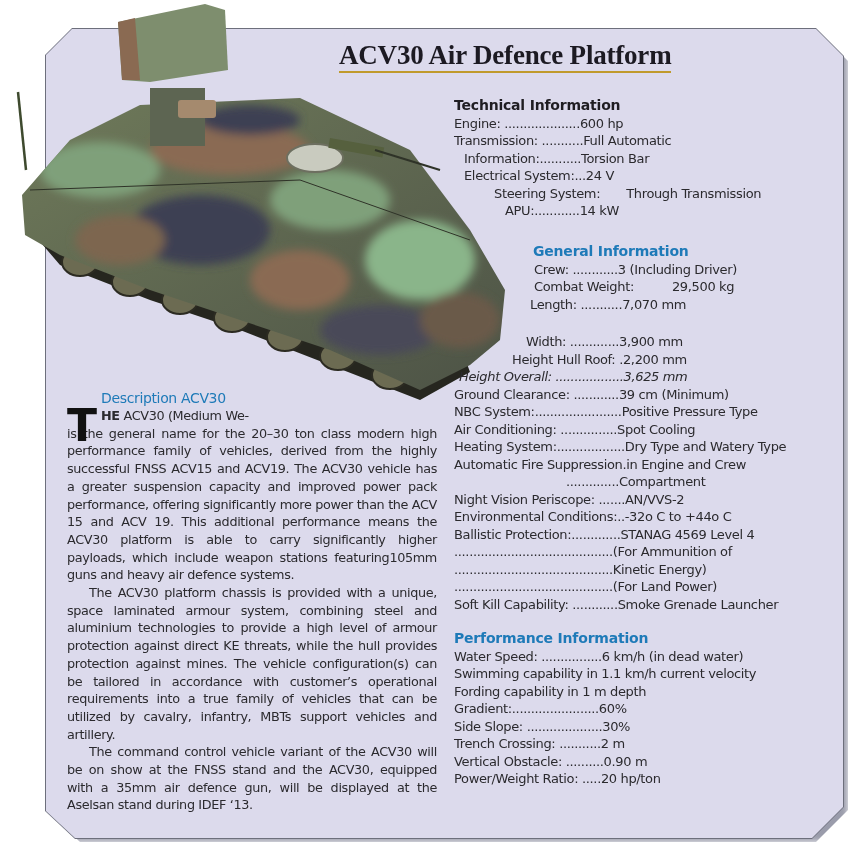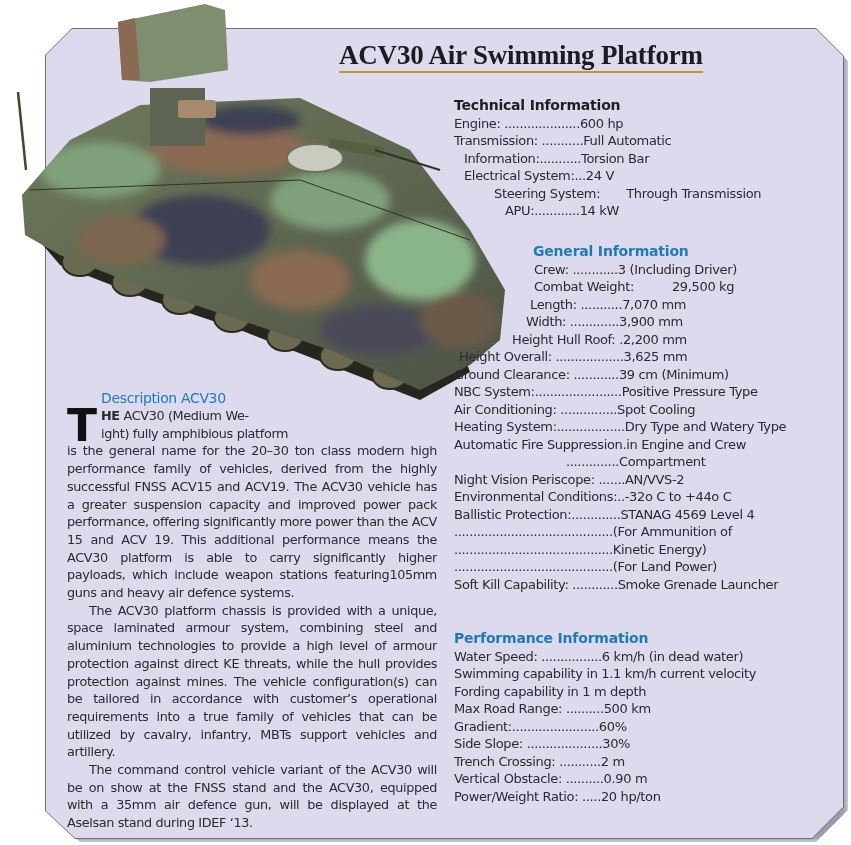--- a/index.html
+++ b/index.html
@@ -111,71 +111,69 @@
   <rect x="178" y="100" width="38" height="18" rx="3" fill="#a58a6e"></rect>
 
   <path d="M118 22 L205 4 L225 10 L228 70 L150 82 L122 80 Z" fill="#7e8e6e"></path>
   <path d="M118 22 L135 18 L140 80 L122 80 Z" fill="#8a6a52"></path>
 
   <ellipse cx="315" cy="158" rx="28" ry="14" fill="#c9cbbf" stroke="#6d6f60" stroke-width="2"></ellipse>
   <rect x="330" y="138" width="55" height="10" fill="#56603e" transform="rotate(10 330 138)"></rect>
   <line x1="375" y1="150" x2="440" y2="170" stroke="#2f3328" stroke-width="2"></line>
 </svg>
 
-<div class="title">ACV30 Air Swimming Platform</div>
+<div class="title">ACV30 Air Defence Platform</div>
 
 <div class="spec" style="left:454px; top:97px;">
   <div class="hdr-dark row">Technical Information</div>
   <div class="row"><span>Engine: ....................</span><span>600 hp</span></div>
   <div class="row"><span>Transmission: ...........</span><span>Full Automatic</span></div>
   <div class="row" style="padding-left:10px;"><span>Information:...........</span><span>Torsion Bar</span></div>
   <div class="row" style="padding-left:10px;"><span>Electrical System:...</span><span>24 V</span></div>
   <div class="row" style="padding-left:40px;"><span>Steering System:</span><span style="display:inline-block;width:26px;"></span><span>Through Transmission</span></div>
   <div class="row" style="padding-left:51px;"><span>APU:............</span><span>14 kW</span></div>
 </div>
 
 <div class="spec" style="left:454px; top:243px;">
   <div class="hdr-blue row" style="padding-left:79px;">General Information</div>
   <div class="row" style="padding-left:80px;"><span>Crew: ............</span><span>3 (Including Driver)</span></div>
   <div class="row" style="padding-left:80px;"><span>Combat Weight:</span><span style="display:inline-block;width:38px;"></span><span>29,500 kg</span></div>
   <div class="row" style="padding-left:76px;"><span>Length: ...........</span><span>7,070 mm</span></div>
-  <div class="row" style="padding-left:72px;"><span>Width: .............</span><span>3,900 mm</span></div>
+  <div class="row" style="padding-left:72px;margin-top:20px;"><span>Width: .............</span><span>3,900 mm</span></div>
   <div class="row" style="padding-left:58px;"><span>Height Hull Roof: .</span><span>2,200 mm</span></div>
-  <div class="row" style="padding-left:5px;"><span>Height Overall: ..................</span><span>3,625 mm</span></div>
+  <div class="row" style="padding-left:5px;font-style:italic;"><span>Height Overall: ..................</span><span>3,625 mm</span></div>
   <div class="row"><span>Ground Clearance: ............</span><span>39 cm (Minimum)</span></div>
   <div class="row"><span>NBC System:.......................</span><span>Positive Pressure Type</span></div>
   <div class="row"><span>Air Conditioning: ...............</span><span>Spot Cooling</span></div>
   <div class="row"><span>Heating System:..................</span><span>Dry Type and Watery Type</span></div>
   <div class="row"><span>Automatic Fire Suppression.</span><span>in Engine and Crew</span></div>
   <div class="row" style="padding-left:112px;"><span>..............</span><span>Compartment</span></div>
   <div class="row"><span>Night Vision Periscope: .......</span><span>AN/VVS-2</span></div>
   <div class="row"><span>Environmental Conditions:..</span><span>-32o C to +44o C</span></div>
   <div class="row"><span>Ballistic Protection:.............</span><span>STANAG 4569 Level 4</span></div>
   <div class="row"><span>..........................................</span><span>(For Ammunition of</span></div>
   <div class="row"><span>..........................................</span><span>Kinetic Energy)</span></div>
   <div class="row"><span>..........................................</span><span>(For Land Power)</span></div>
   <div class="row"><span>Soft Kill Capability: ............</span><span>Smoke Grenade Launcher</span></div>
 </div>
 
 <div class="spec" style="left:454px; top:630px;">
   <div class="hdr-blue row">Performance Information</div>
   <div class="row"><span>Water Speed: ................</span><span>6 km/h (in dead water)</span></div>
   <div class="row"><span>Swimming capability in 1.1 km/h current velocity</span></div>
   <div class="row"><span>Fording capability in 1 m depth</span></div>
-  <div class="row"><span>Max Road Range: ..........</span><span>500 km</span></div>
   <div class="row"><span>Gradient:.......................</span><span>60%</span></div>
   <div class="row"><span>Side Slope: ....................</span><span>30%</span></div>
   <div class="row"><span>Trench Crossing: ...........</span><span>2 m</span></div>
   <div class="row"><span>Vertical Obstacle: ..........</span><span>0.90 m</span></div>
   <div class="row"><span>Power/Weight Ratio: .....</span><span>20 hp/ton</span></div>
 </div>
 
 <div class="desc">
   <div class="h">Description ACV30</div>
   <div class="dropline">
     <span class="dropcap">T</span>
     <div><b>HE</b><span> ACV30 (Medium We-</span></div>
-    <div>ight) fully amphibious platform</div>
   </div>
   <p>is the general name for the 20–30 ton class modern high performance family of vehicles, derived from the highly successful FNSS ACV15 and ACV19. The ACV30 vehicle has a greater suspension capacity and improved power pack performance, offering significantly more power than the ACV 15 and ACV 19. This additional performance means the ACV30 platform is able to carry significantly higher payloads, which include weapon stations featuring105mm guns and heavy air defence systems.</p>
   <p class="indent">The ACV30 platform chassis is provided with a unique, space laminated armour system, combining steel and aluminium technologies to provide a high level of armour protection against direct KE threats, while the hull provides protection against mines. The vehicle configuration(s) can be tailored in accordance with customer’s operational requirements into a true family of vehicles that can be utilized by cavalry, infantry, MBTs support vehicles and artillery.</p>
   <p class="indent">The command control vehicle variant of the ACV30 will be on show at the FNSS stand and the ACV30, equipped with a 35mm air defence gun, will be displayed at the Aselsan stand during IDEF ‘13.</p>
 </div>
 
 </body></html>

